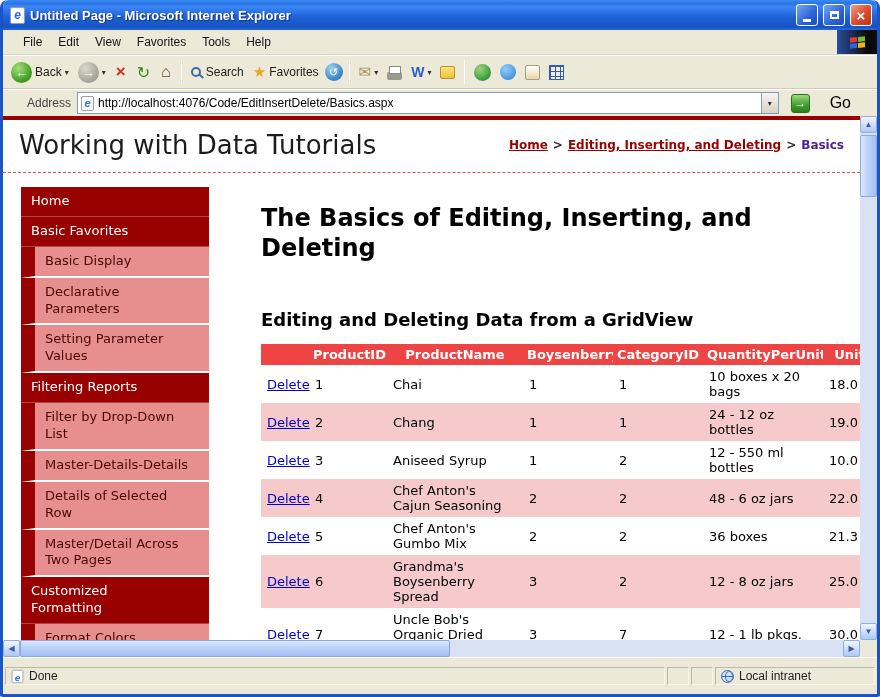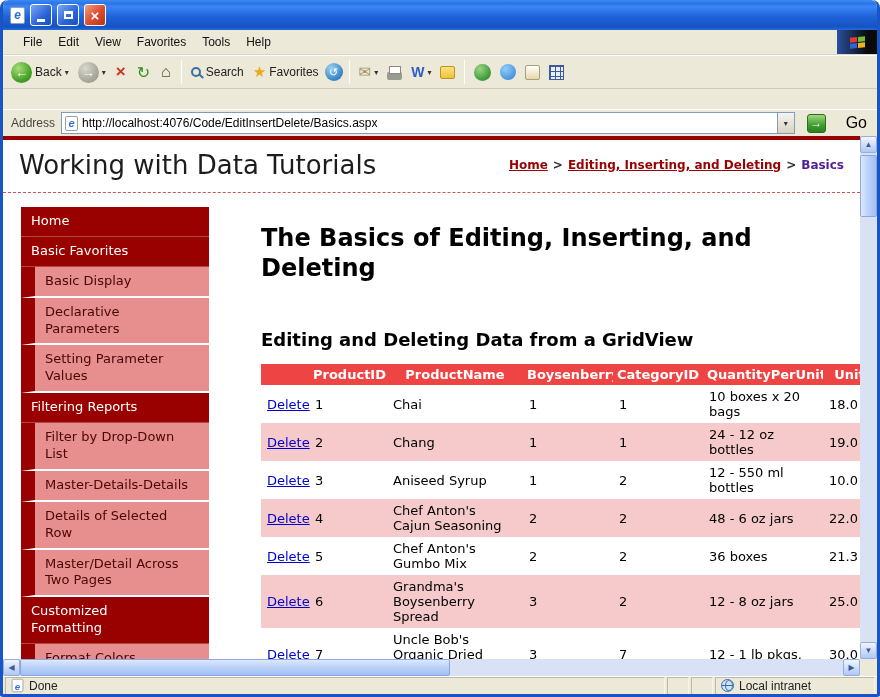--- a/index.html
+++ b/index.html
@@ -81,21 +81,21 @@
           background: radial-gradient(circle at 35% 30%,#8fd0f8,#2f7ccf); }
   .research { width: 15px; height: 15px; background: linear-gradient(#fff,#e8d8a8);
               border: 1px solid #a89f80; border-radius: 2px; }
   .gridic { width: 15px; height: 15px; background-color: #e8eef8; border: 1px solid #3a5a9c;
             background-image: linear-gradient(#3a5a9c 1px, transparent 1px),
                               linear-gradient(90deg,#3a5a9c 1px, transparent 1px);
             background-size: 5px 5px; }
 
   
   .addressbar { height: 27px; flex: none; display: flex; align-items: center; gap: 6px;
-                padding: 0 4px; border-top: 1px solid #fff; background: #ECE9D8; margin-top: 20px; }
+                padding: 0 20px; border-top: 1px solid #fff; background: #ECE9D8; }
   .addr-label { font-size: 12px; color: #444; padding-left: 4px; }
   .addr-input { flex: 1; height: 22px; background: #fff; border: 1px solid #7F9DB9;
                 display: flex; align-items: center; gap: 4px; padding-left: 3px; font-size: 12px; }
   .page-ic { width: 13px; height: 15px; flex: none; background: #fff; border: 1px solid #9aa0a8;
              display: flex; align-items: center; justify-content: center; font-size: 11px;
              font-weight: bold; font-style: italic; color: #3b6ed8; border-radius: 2px; }
   .page-ic::before { content: "e"; }
   .url { flex: 1; color: #000; white-space: nowrap; overflow: hidden; }
   .addr-drop { width: 17px; height: 20px; flex: none; background: linear-gradient(180deg,#f4f3ee,#d8d4c4);
                border-left: 1px solid #7f9db9; display: flex; align-items: center; justify-content: center;
@@ -153,41 +153,42 @@
   .vthumb { position: absolute; left: 0; top: 2px; width: 17px; height: 62px; border: 1px solid #8aa7e2;
             border-radius: 2px; background: linear-gradient(90deg,#dce8fd,#b9d0f8 50%,#a3c0f5); }
   .hrow { height: 17px; flex: none; display: flex; background: #d8e2f4; }
   .hscroll { flex: 1; display: flex; }
   .htrack { flex: 1; position: relative; }
   .hthumb { position: absolute; top: 0; left: 0; height: 17px; width: 430px; border: 1px solid #8aa7e2;
             border-radius: 2px; background: linear-gradient(180deg,#dce8fd,#b9d0f8 50%,#a3c0f5); }
   .corner { width: 17px; flex: none; background: #ece9d8; }
 
   
-  .statusbar { height: 18px; flex: none; display: flex; align-items: center; gap: 2px;
+  .statusbar { height: 37px; flex: none; display: flex; align-items: center; gap: 2px;
                padding: 2px; background: #ECE9D8; border-top: 1px solid #fff; font-size: 12px; color: #222; }
   .pane { height: 18px; display: flex; align-items: center; gap: 5px; padding: 0 5px;
           border: 1px solid; border-color: #bdb9a8 #f8f6ec #f8f6ec #bdb9a8; }
   .pane.left { flex: 1; }
   .pane.tiny { width: 22px; }
   .pane.zone { width: 160px; }
   .page-ic.small { transform: scale(0.9); }
   .globe-ic { width: 13px; height: 13px; border-radius: 50%; border: 1px solid #3a6ca8;
               background: #cfe2ff; position: relative; overflow: hidden; flex: none; }
   .globe-ic::before { content: ""; position: absolute; left: 0; right: 0; top: 5px; height: 1px; background: #3a6ca8; }
   .globe-ic::after { content: ""; position: absolute; left: 3px; top: 0; bottom: 0; width: 6px;
                      border: 1px solid #3a6ca8; border-radius: 50%; }
 </style>
 </head>
 <body>
 
 <div class="window">
 
   <div class="titlebar">
     <span class="app-icon"></span>
+    <span class="title-text">Untitled Page - Microsoft Internet Explorer</span>
     <span class="tb-btn btn-min">
         <span class="min-bar"></span>
       </span>
     <span class="tb-btn btn-max">
         <span class="max-box"></span>
       </span>
     <span class="tb-btn btn-close"></span>
   </div>
 
   <div class="menubar">

